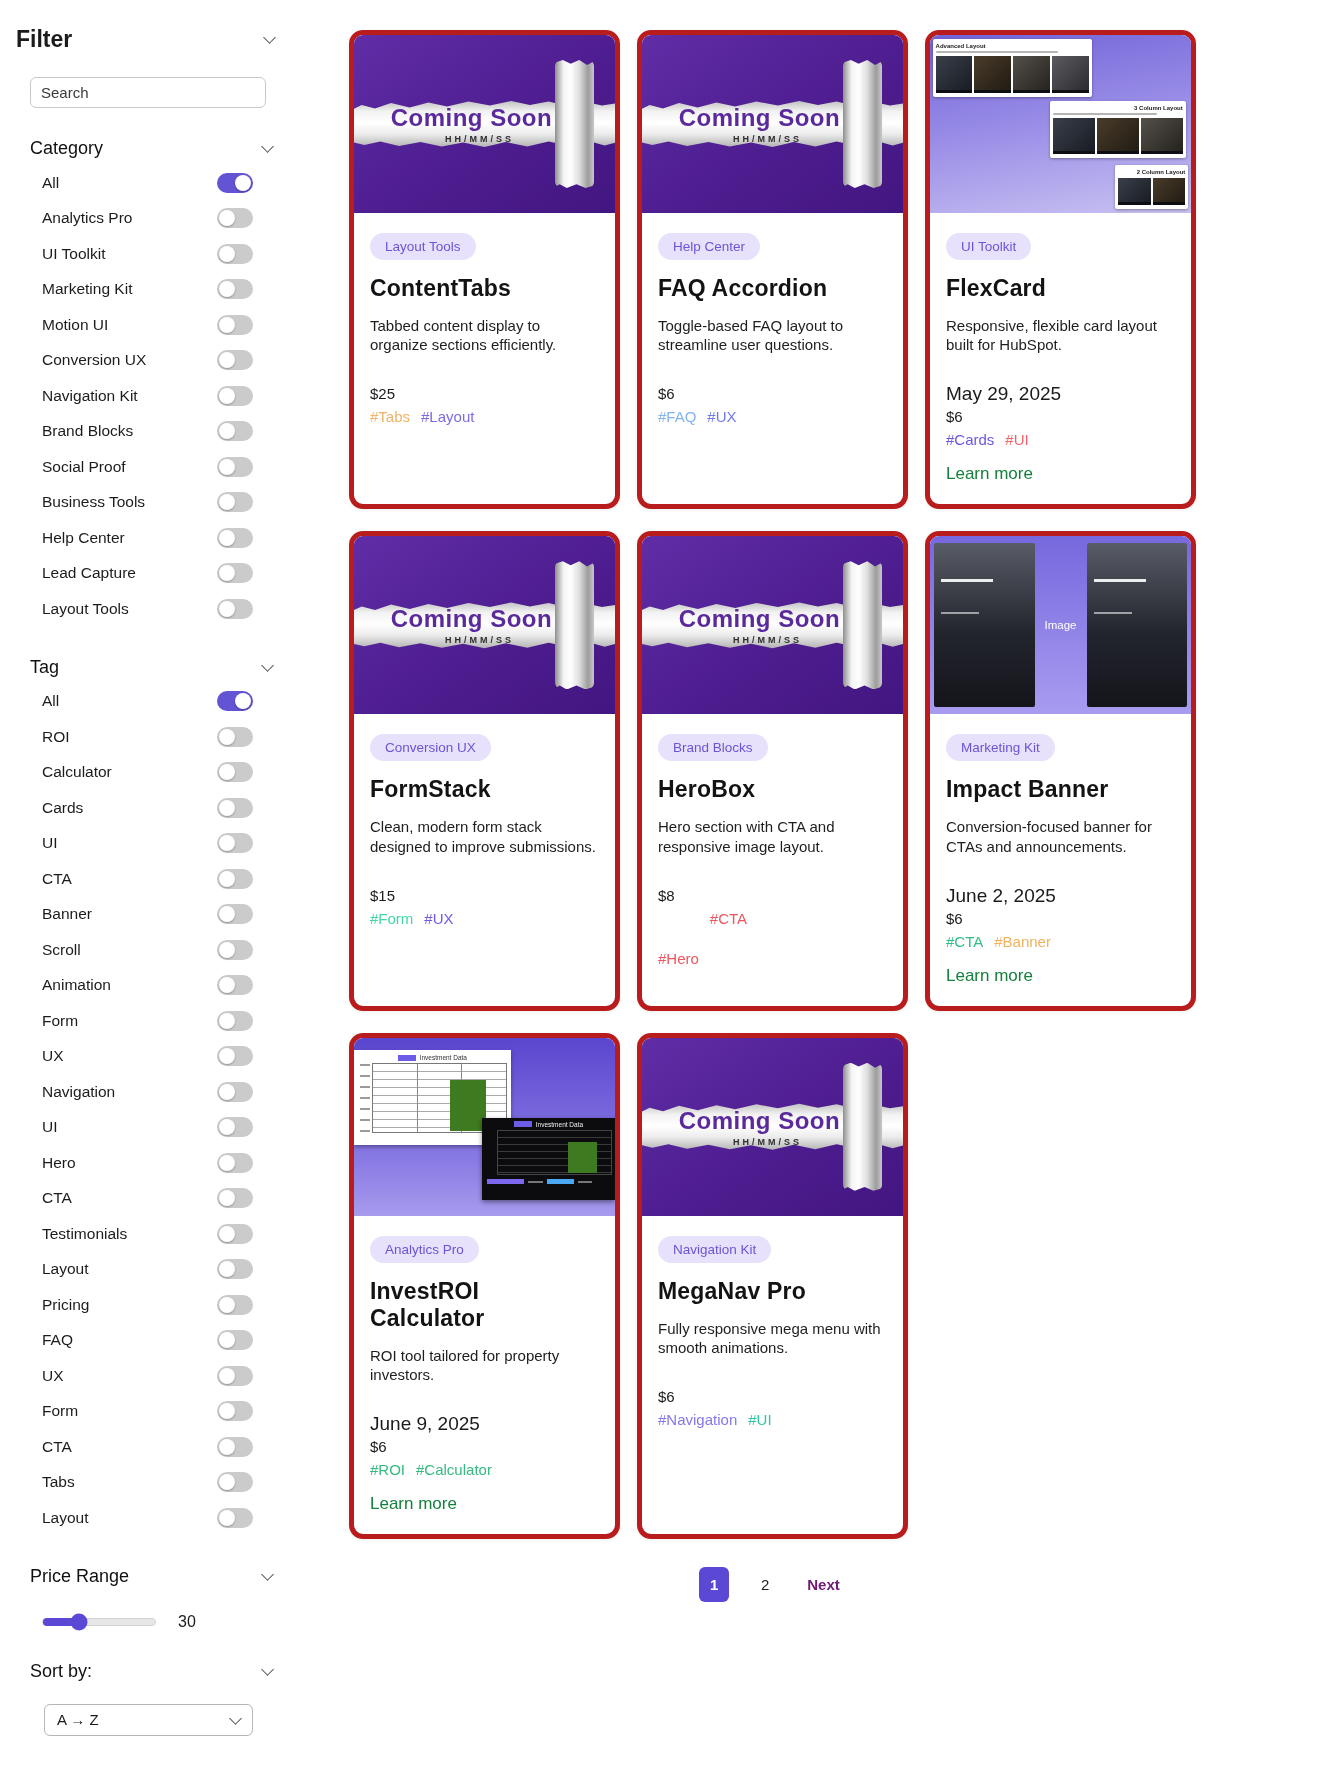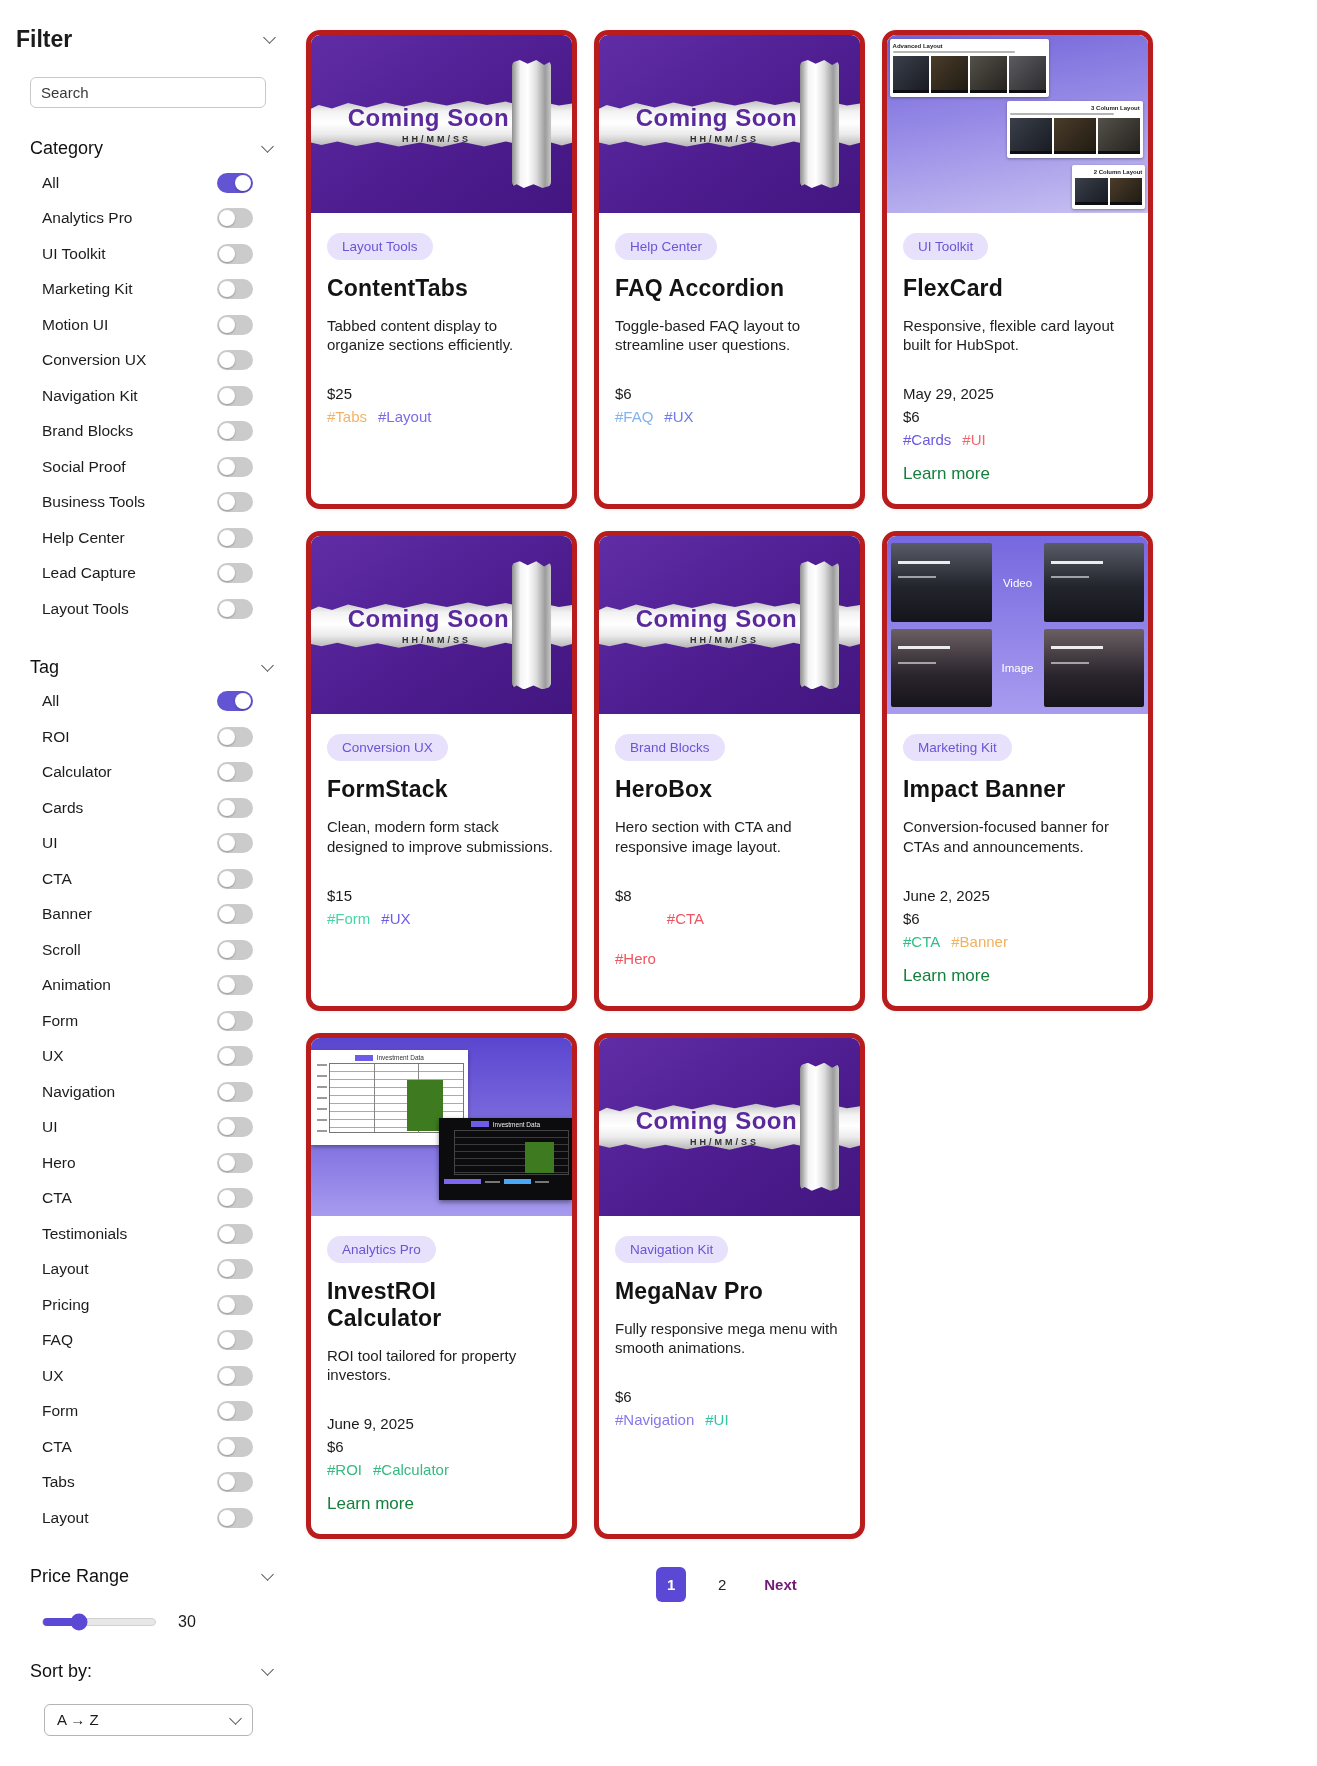--- a/index.html
+++ b/index.html
@@ -2,21 +2,21 @@
 <html><head>
 <meta charset="utf-8">
 <style>
   * { box-sizing: border-box; }
   html,body { margin:0; padding:0; background:#fff; }
   body {
     width:1317px; min-height:1766px;
     font-family:"Liberation Sans", sans-serif;
     color:#1b1b1b;
   }
-  .layout { display:flex; width:1216px; }
+  .layout { display:flex; width:1216px;gap:43px; }
 
   
   .sidebar { width:290px; flex-shrink:0; padding:26px 14px 30px 16px; }
   .side-head { display:flex; align-items:center; justify-content:space-between; padding-right:2px; }
   .side-title { font-size:23px; font-weight:600; margin:0; }
   .chev { width:9px; height:9px; border-right:1.6px solid #555; border-bottom:1.6px solid #555;
           transform:rotate(45deg); display:inline-block; margin-top:-4px; }
   .search { margin:24px 0 0 14px; width:236px; height:31px; border:1px solid #c9c9c9;
             border-radius:6px; padding:0 10px; font-size:15px; font-family:inherit; color:#222; outline:none; }
   .search::placeholder { color:#3a3a3a; }
@@ -50,21 +50,21 @@
   .main { padding:30px 0 0 16px; }
   .grid { display:grid; grid-template-columns:repeat(3,271px); gap:22px 17px; }
   .card { background:#fff; border:5px solid #b91c1c; border-radius:14px; overflow:hidden;
           box-shadow:0 1px 4px rgba(0,0,0,.07); display:flex; flex-direction:column; }
   .card-img { height:178px; position:relative; overflow:hidden; flex-shrink:0; background:#ddd; }
   .card-body { padding:20px 16px 20px 16px; display:flex; flex-direction:column; align-items:flex-start; flex:1; }
   .badge { background:#e8e1fb; color:#6b54d6; font-size:13.5px; padding:6px 15px; border-radius:999px; }
   .card-title { font-size:23px; font-weight:700; color:#131313; margin:15px 0 0 0; letter-spacing:.2px; }
   .card-desc { font-size:15px; color:#1e1e1e; line-height:1.28; margin:14px 0 0 0; }
   .meta { margin-top:28px; }
-  .card-date { font-size:15px; line-height:23px; }
+  .card-date { font-size:19px; line-height:23px; }
   .card-price { font-size:15px; line-height:23px; }
   .card-tags { display:flex; gap:11px; font-size:15px; line-height:23px; }
   .learn-more { margin-top:13px; color:#15803d; font-size:17px; text-decoration:none; cursor:pointer; }
 
   
   .cs { position:absolute; inset:0; background:linear-gradient(145deg,#602da6 0%,#4e1d90 55%,#421680 100%); }
   .cs-strip { position:absolute; left:-3px; right:-3px; top:36%; height:28%; z-index:1;
     background:linear-gradient(180deg,#b9b9b9 0%,#f2f2f2 25%,#ffffff 48%,#ececec 70%,#ababab 100%);
     clip-path:polygon(0 22%,4% 12%,9% 19%,15% 8%,22% 17%,29% 7%,36% 15%,44% 5%,52% 13%,60% 4%,67% 12%,74% 5%,81% 14%,88% 6%,94% 13%,100% 8%,100% 86%,95% 93%,89% 84%,82% 94%,74% 85%,66% 95%,58% 86%,50% 96%,42% 87%,34% 95%,26% 86%,18% 94%,11% 85%,5% 92%,0 86%);
     filter:drop-shadow(0 5px 7px rgba(25,4,55,.55));
@@ -599,25 +599,20 @@
       </div>
 
     </div>
   </article>
 
   <article class="card">
     <div class="card-img">
     <div class="ib">
       <div class="ib-row">
         <div class="ib-thumb"></div>
-        <div class="ib-label">Video</div>
-        <div class="ib-thumb"></div>
-      </div>
-      <div class="ib-row">
-        <div class="ib-thumb"></div>
         <div class="ib-label">Image</div>
         <div class="ib-thumb"></div>
       </div>
     </div>
           </div>
     <div class="card-body">
       <span class="badge">Marketing Kit</span>
       <h2 class="card-title">Impact Banner</h2>
       <p class="card-desc">Conversion-focused banner for CTAs and announcements.</p>
       <div class="meta">

